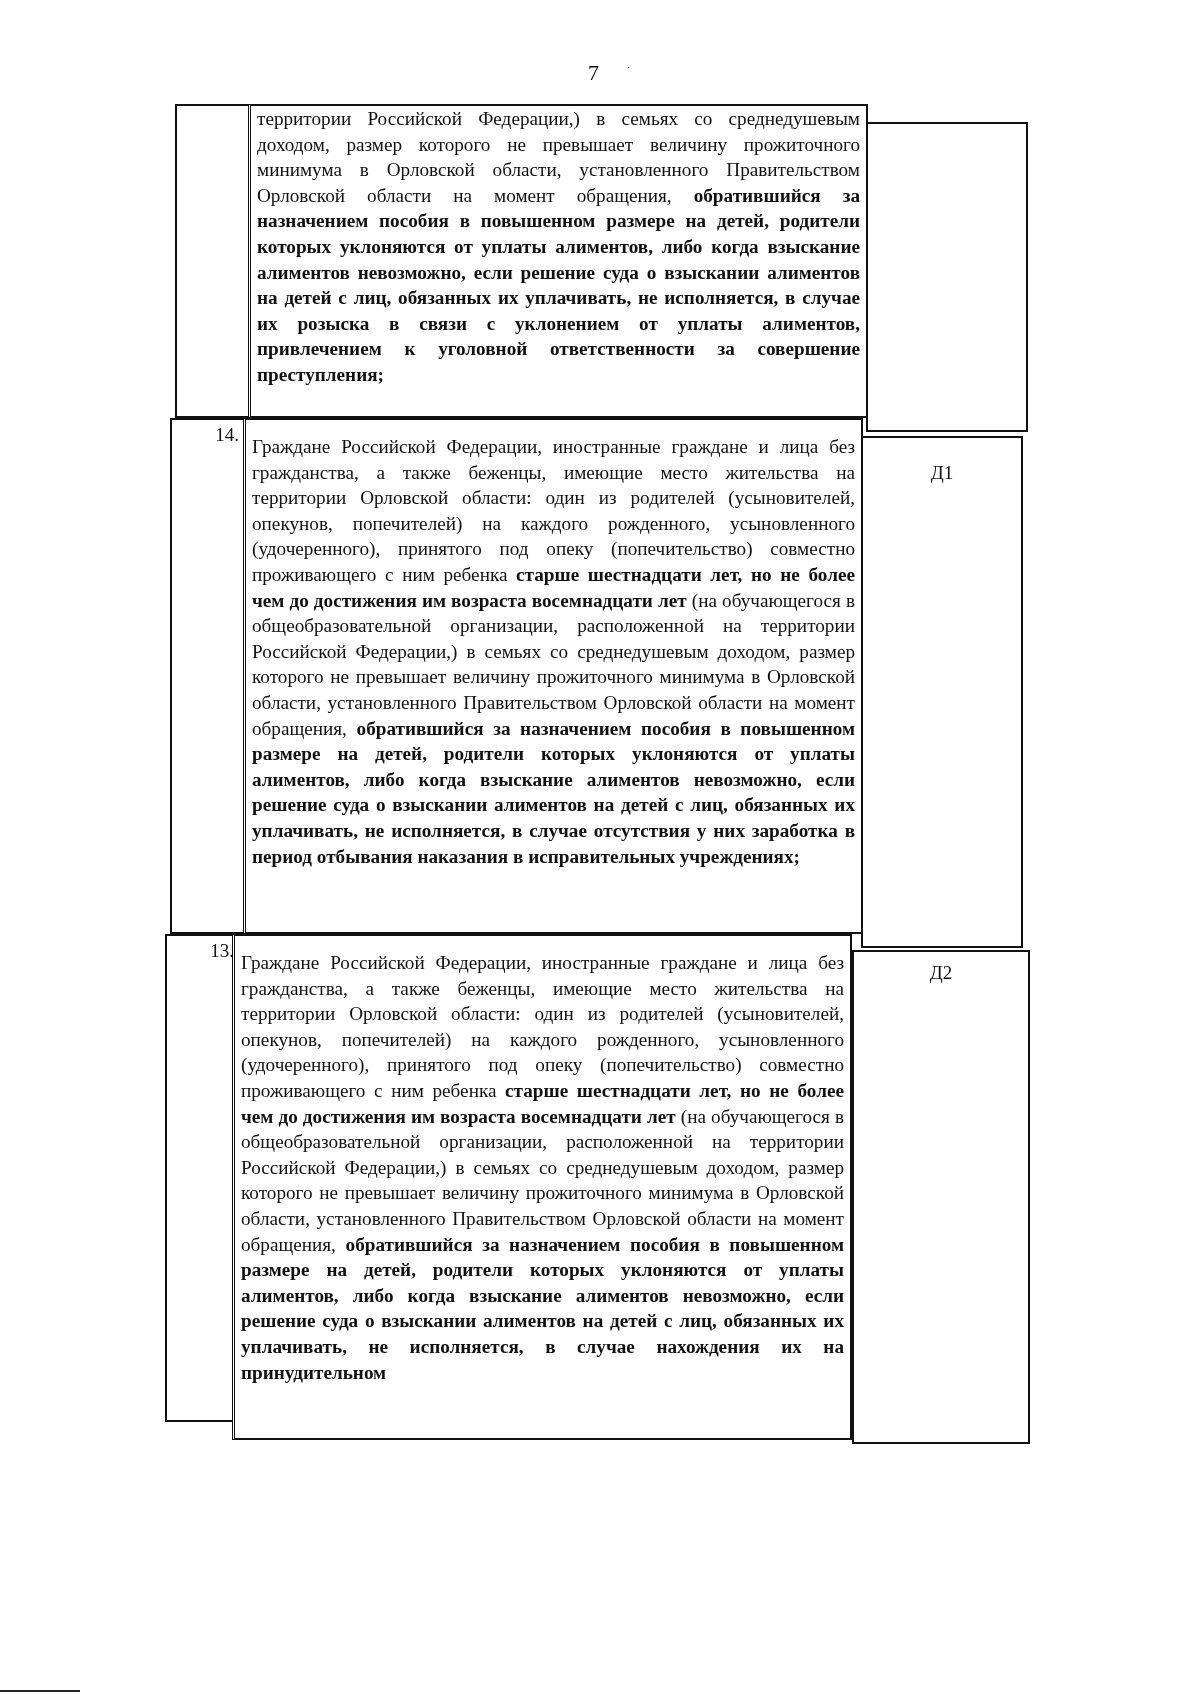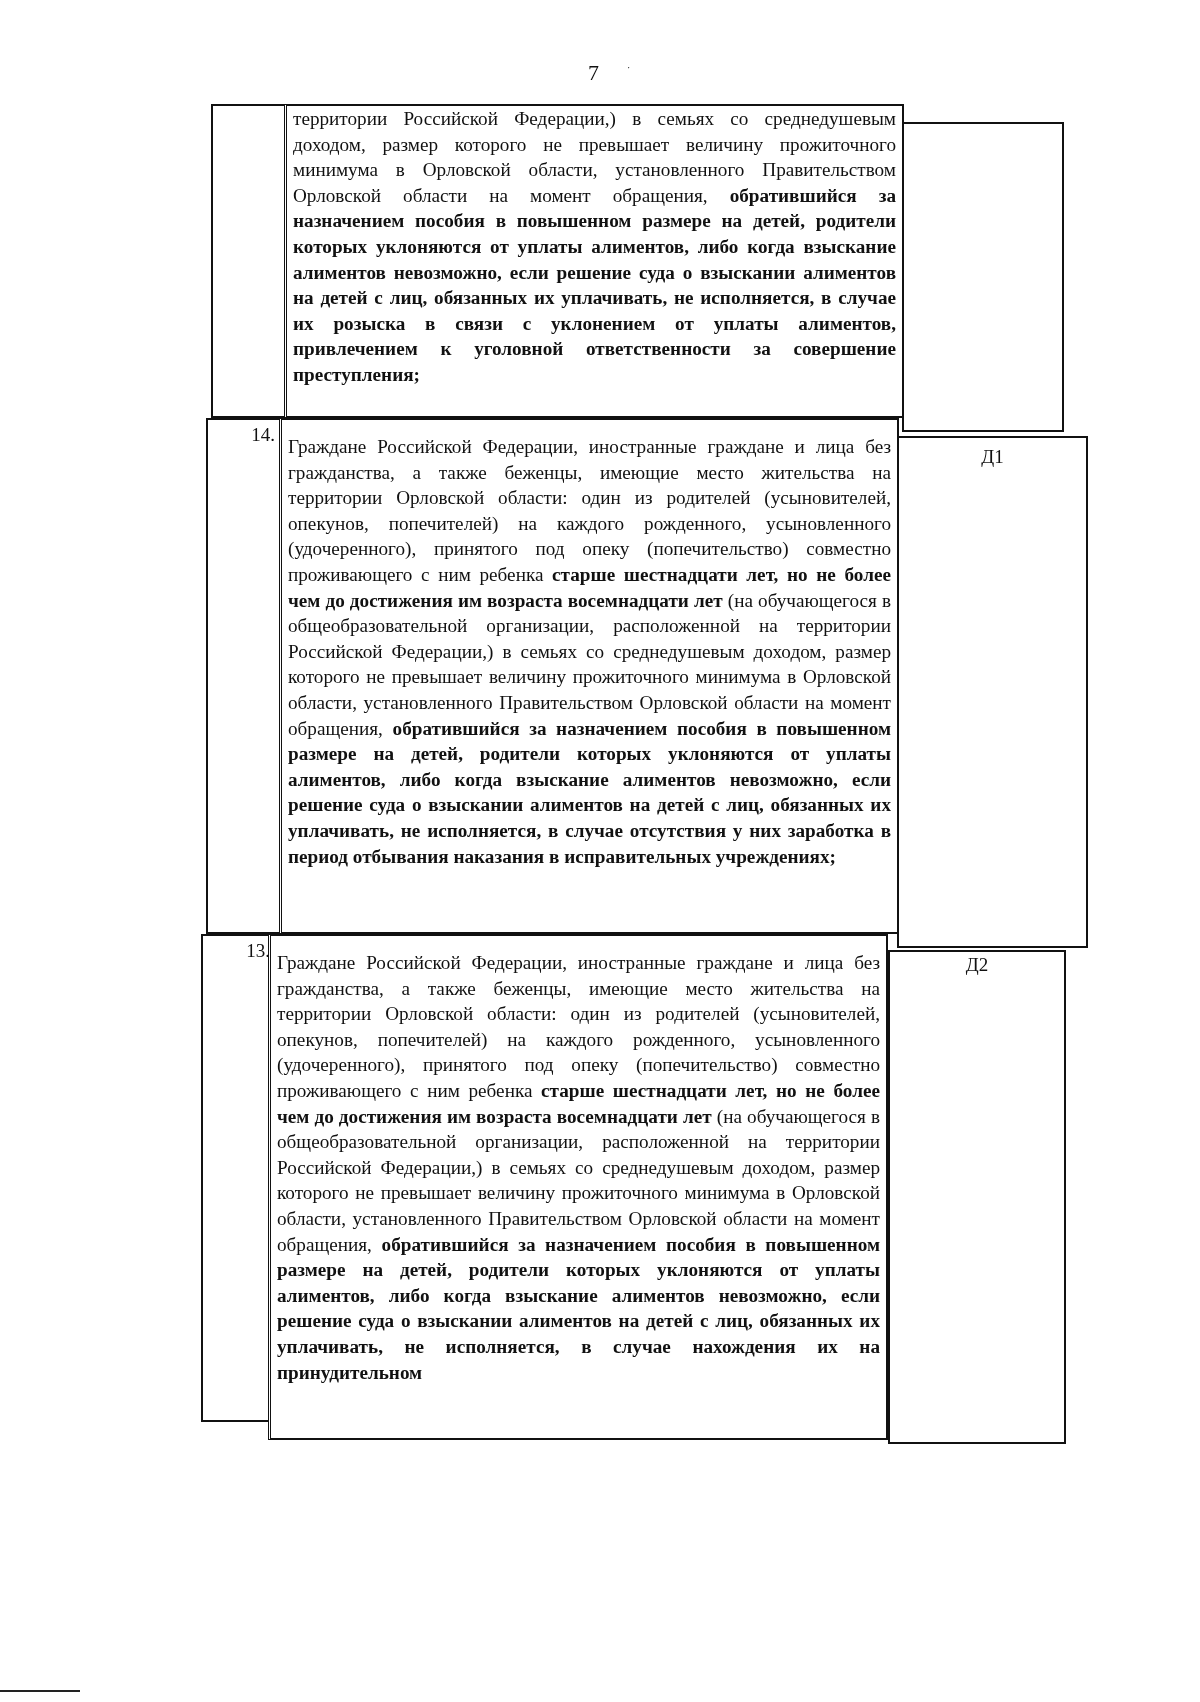--- a/index.html
+++ b/index.html
@@ -1,20 +1,20 @@
 <!DOCTYPE html>
 <html><head>
   <meta charset="utf-8">
   <style>
     html, body { margin:0; padding:0; background:#ffffff; }
     body { width:1200px; height:1702px; position:relative; overflow:hidden;
            font-family:"Liberation Serif", "DejaVu Serif", serif; color:#111; }
     .page-number { position:absolute; left:588px; top:60px; font-size:22px; }
     .page-dot { position:absolute; left:627px; top:62px; font-size:10px; }
-    .cell { position:absolute; border:2px solid #111; box-sizing:border-box; background:#fff;margin-left:36px; }
+    .cell { position:absolute; border:2px solid #111; box-sizing:border-box; background:#fff; }
     .cell.inner { border-left:3px double #111; }
     .num { font-size:19px; text-align:right; padding:4px 4px 0 0; }
     .text { font-size:19.2px; line-height:25.6px; text-align:justify; padding:0 6px 0 6px; }
     .text b { font-weight:bold; }
     .code { font-size:19px; text-align:center; padding-top:6px; }
     .footline { position:absolute; left:0; top:1690px; width:80px; height:2px; background:#222; }
     p { margin:0; }
   </style>
 </head>
 <body>
@@ -25,21 +25,21 @@
 <div class="cell num" style="left:175px;top:104px;width:75px;height:314px;"></div>
 <div class="cell inner text" style="left:248px;top:104px;width:620px;height:314px;">
   <p><span>территории Российской Федерации,) в семьях со среднедушевым доходом, размер которого не превышает величину прожиточного минимума в Орловской области, установленного Правительством Орловской области на момент обращения, </span><b>обратившийся за назначением пособия в повышенном размере на детей, родители которых уклоняются от уплаты алиментов, либо когда взыскание алиментов невозможно, если решение суда о взыскании алиментов на детей с лиц, обязанных их уплачивать, не исполняется, в случае их розыска в связи с уклонением от уплаты алиментов, привлечением к уголовной ответственности за совершение преступления;</b></p>
 </div>
 <div class="cell code" style="left:866px;top:122px;width:162px;height:310px;"></div>
 
 <div class="cell num" style="left:170px;top:418px;width:75px;height:516px;">14.</div>
 <div class="cell inner text" style="left:243px;top:418px;width:620px;height:516px;padding-top:14px;">
   <p><span>Граждане Российской Федерации, иностранные граждане и лица без гражданства, а также беженцы, имеющие место жительства на территории Орловской области: один из родителей (усыновителей, опекунов, попечителей) на каждого рожденного, усыновленного (удочеренного), принятого под опеку (попечительство) совместно проживающего с ним ребенка </span><b>старше шестнадцати лет, но не более чем до достижения им возраста восемнадцати лет</b><span> (на обучающегося в общеобразовательной организации, расположенной на территории Российской Федерации,) в семьях со среднедушевым доходом, размер которого не превышает величину прожиточного минимума в Орловской области, установленного Правительством Орловской области на момент обращения, </span><b>обратившийся за назначением пособия в повышенном размере на детей, родители которых уклоняются от уплаты алиментов, либо когда взыскание алиментов невозможно, если решение суда о взыскании алиментов на детей с лиц, обязанных их уплачивать, не исполняется, в случае отсутствия у них заработка в период отбывания наказания в исправительных учреждениях;</b></p>
 </div>
-<div class="cell code" style="left:861px;top:436px;width:191px;height:512px;padding-top:8px;">Д1</div>
+<div class="cell code" style="left:861px;top:436px;width:162px;height:512px;padding-top:24px;">Д1</div>
 
 <div class="cell num" style="left:165px;top:934px;width:75px;height:488px;">13.</div>
 <div class="cell inner text" style="left:232px;top:934px;width:620px;height:506px;padding-top:14px;">
   <p><span>Граждане Российской Федерации, иностранные граждане и лица без гражданства, а также беженцы, имеющие место жительства на территории Орловской области: один из родителей (усыновителей, опекунов, попечителей) на каждого рожденного, усыновленного (удочеренного), принятого под опеку (попечительство) совместно проживающего с ним ребенка </span><b>старше шестнадцати лет, но не более чем до достижения им возраста восемнадцати лет</b><span> (на обучающегося в общеобразовательной организации, расположенной на территории Российской Федерации,) в семьях со среднедушевым доходом, размер которого не превышает величину прожиточного минимума в Орловской области, установленного Правительством Орловской области на момент обращения, </span><b>обратившийся за назначением пособия в повышенном размере на детей, родители которых уклоняются от уплаты алиментов, либо когда взыскание алиментов невозможно, если решение суда о взыскании алиментов на детей с лиц, обязанных их уплачивать, не исполняется, в случае нахождения их на принудительном</b></p>
 </div>
-<div class="cell code" style="left:852px;top:950px;width:178px;height:494px;padding-top:2px;">Д2</div>
+<div class="cell code" style="left:852px;top:950px;width:178px;height:494px;padding-top:10px;">Д2</div>
 
 <div class="footline"></div>
 
 </body></html>

